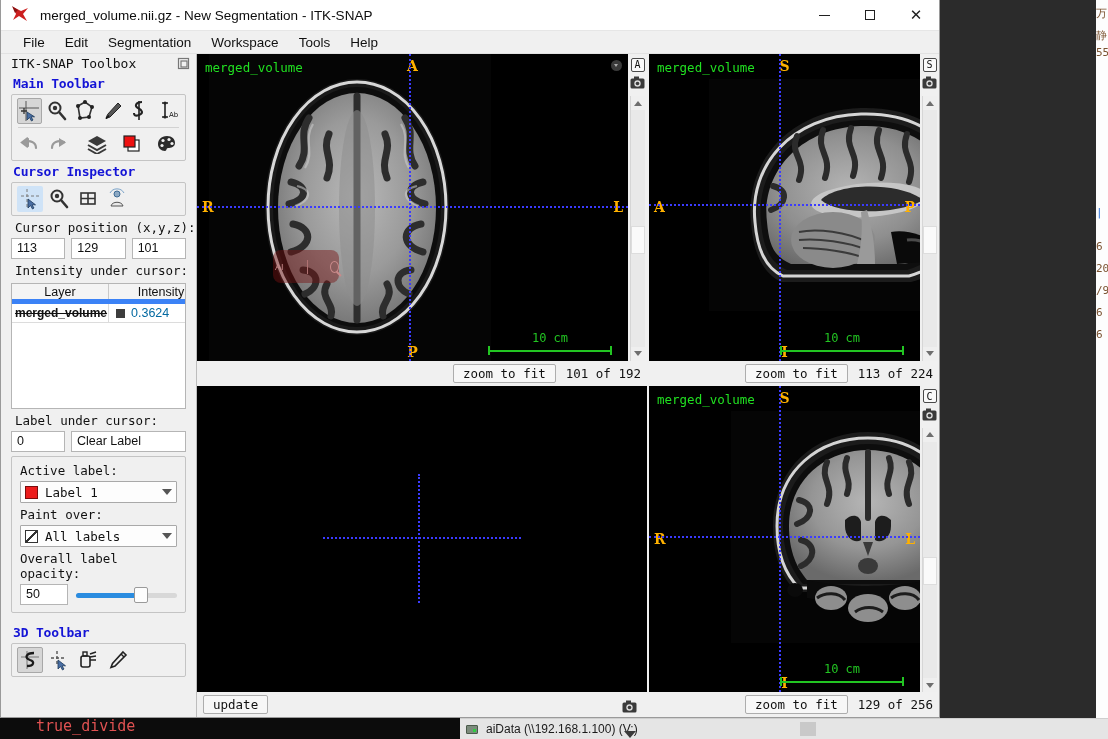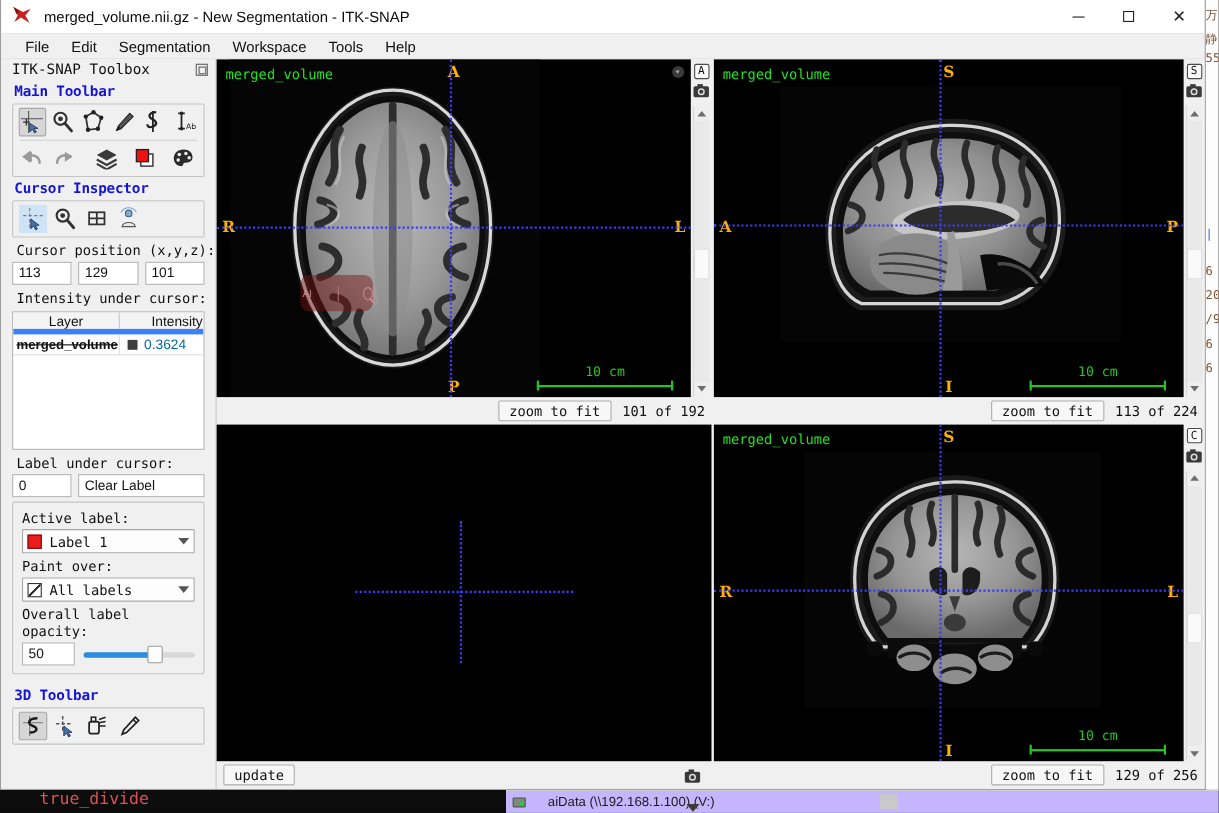--- a/index.html
+++ b/index.html
@@ -13,22 +13,22 @@
 
   
   .bg-console {
     position: absolute; left: 0; top: 718px; width: 460px; height: 21px;
     background: #0c0c0c; color: #e05252;
     font-family: "DejaVu Sans Mono", monospace; font-size: 15px;
     padding-left: 36px; line-height: 16px; overflow: hidden;
   }
   .bg-taskbar {
     position: absolute; left: 460px; top: 718px; width: 648px; height: 21px;
-    background: #c4b5fd; border-top: 1px solid #cfcfcf; overflow: hidden;
-    display: flex; align-items: center; padding-left: 6px; gap: 20px;
+    background: #e5e5e5; border-top: 1px solid #cfcfcf; overflow: hidden;
+    display: flex; align-items: center; padding-left: 6px; gap: 8px;
   }
   .bg-taskbar .tb-icon {
     width: 12px; height: 9px; background: #7c8b7c; border: 1px solid #4a5a4a; border-radius: 1px;
     position: relative; flex: 0 0 auto;
   }
   .bg-taskbar .tb-icon::after {
     content:""; position:absolute; right:1px; bottom:1px; width:3px; height:3px; background:#2ecc40;
   }
   .bg-taskbar .tb-label { font-size: 12px; color: #1b1b1b; white-space: nowrap; }
   .bg-taskbar .tb-scroll {
@@ -39,21 +39,21 @@
     background: #fdfdfd; overflow: hidden;
   }
   .bg-right-strip .rs-txt {
     position: absolute; left: 0; font-family: "DejaVu Sans Mono", monospace;
     font-size: 11px; color: #7a5230; white-space: nowrap;
   }
   .bg-right-strip .rs-blue { color: #2a6fd6; }
 
   
   .win {
-    position: absolute; left: 0; top: 0; width: 1096px; height: 718px;
+    position: absolute; left: 0; top: 0; width: 940px; height: 718px;
     background: #f0f0f0; border: 1px solid #9a9a9a; border-top: none;
     display: flex; flex-direction: column;
   }
   .titlebar {
     height: 31px; background: #ffffff; display: flex; align-items: center;
     border-bottom: 1px solid #e6e6e6; flex: 0 0 auto;
   }
   .app-icon { width: 26px; height: 22px; margin-left: 9px; position: relative; flex:0 0 auto; }
   .app-icon svg { display:block; }
   .title-text { font-size: 13.5px; color: #0d0d0d; margin-left: 4px; }

